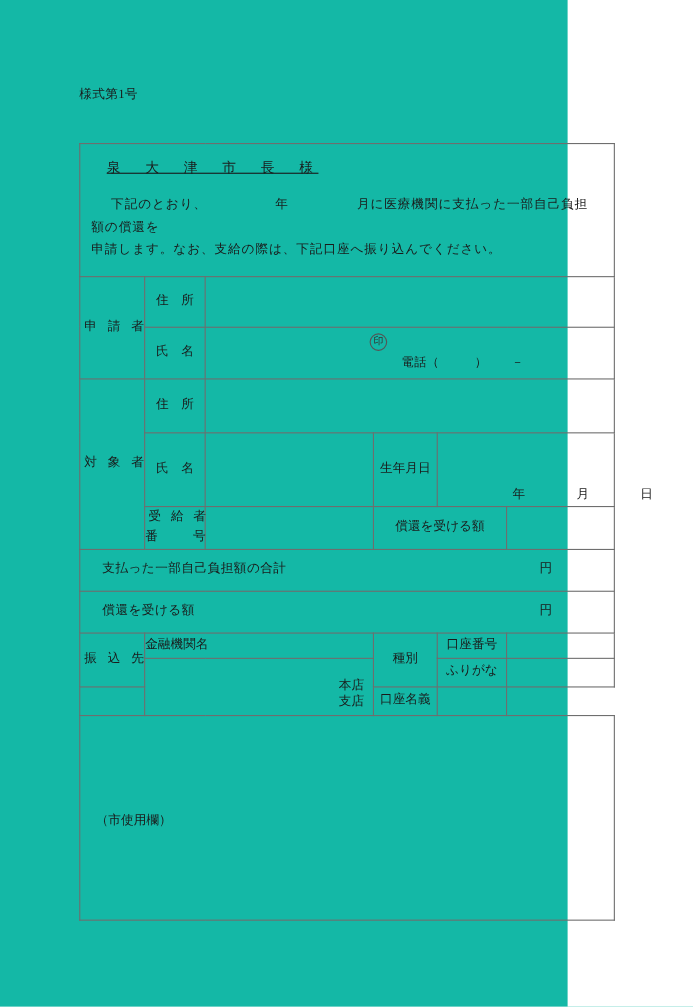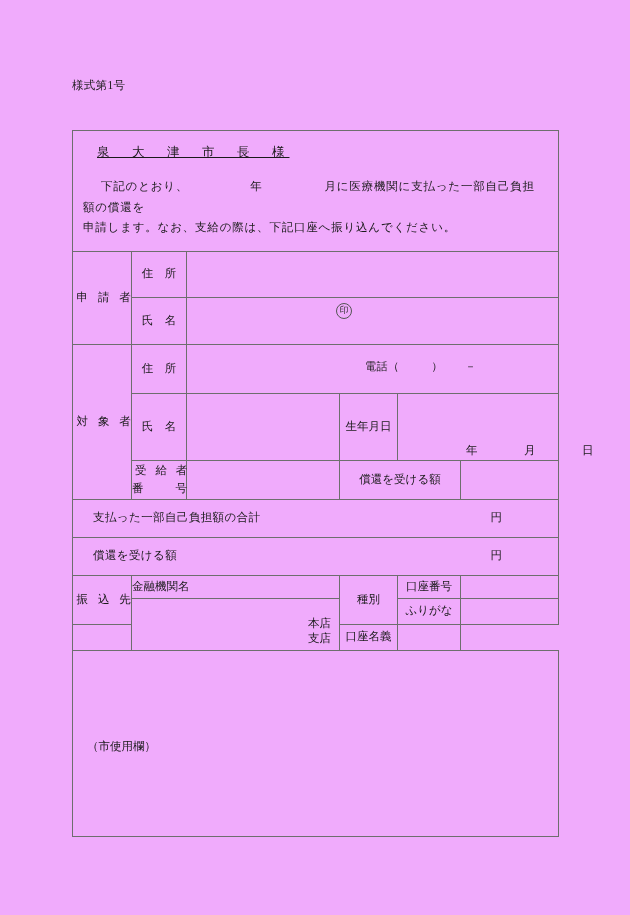--- a/index.html
+++ b/index.html
@@ -12,23 +12,23 @@
     height: 915px;
     position: relative;
     font-family: "Liberation Serif", "DejaVu Serif", serif;
     color: #1a1a1a;
     overflow: hidden;
   }
 
   .page {
     position: absolute;
     left: 0; top: 0;
-    width: 630px;
+    width: 516px;
     height: 915px;
-    background: #f0abfc;
+    background: #14b8a6;
   }
 
   
   .form-no {
     position: absolute;
     left: 72px;
     top: 78px;
     font-size: 11.5px;
     letter-spacing: 0.3px;
     white-space: nowrap;
@@ -119,21 +119,20 @@
     text-align: center;
     color: #333;
   }
   .tel {
     position: absolute;
     left: 178px;
     top: 24px;
     font-size: 11px;
     white-space: nowrap;
     letter-spacing: 0.5px;
-    margin-top: 36px;
   }
   .tel .paren-gap { display: inline-block; width: 32px; }
   .tel .dash-gap { display: inline-block; width: 22px; }
 
   
   .bdate {
     padding-left: 22px;
     white-space: nowrap;
     letter-spacing: 0.5px;
     margin-top: 48px;

